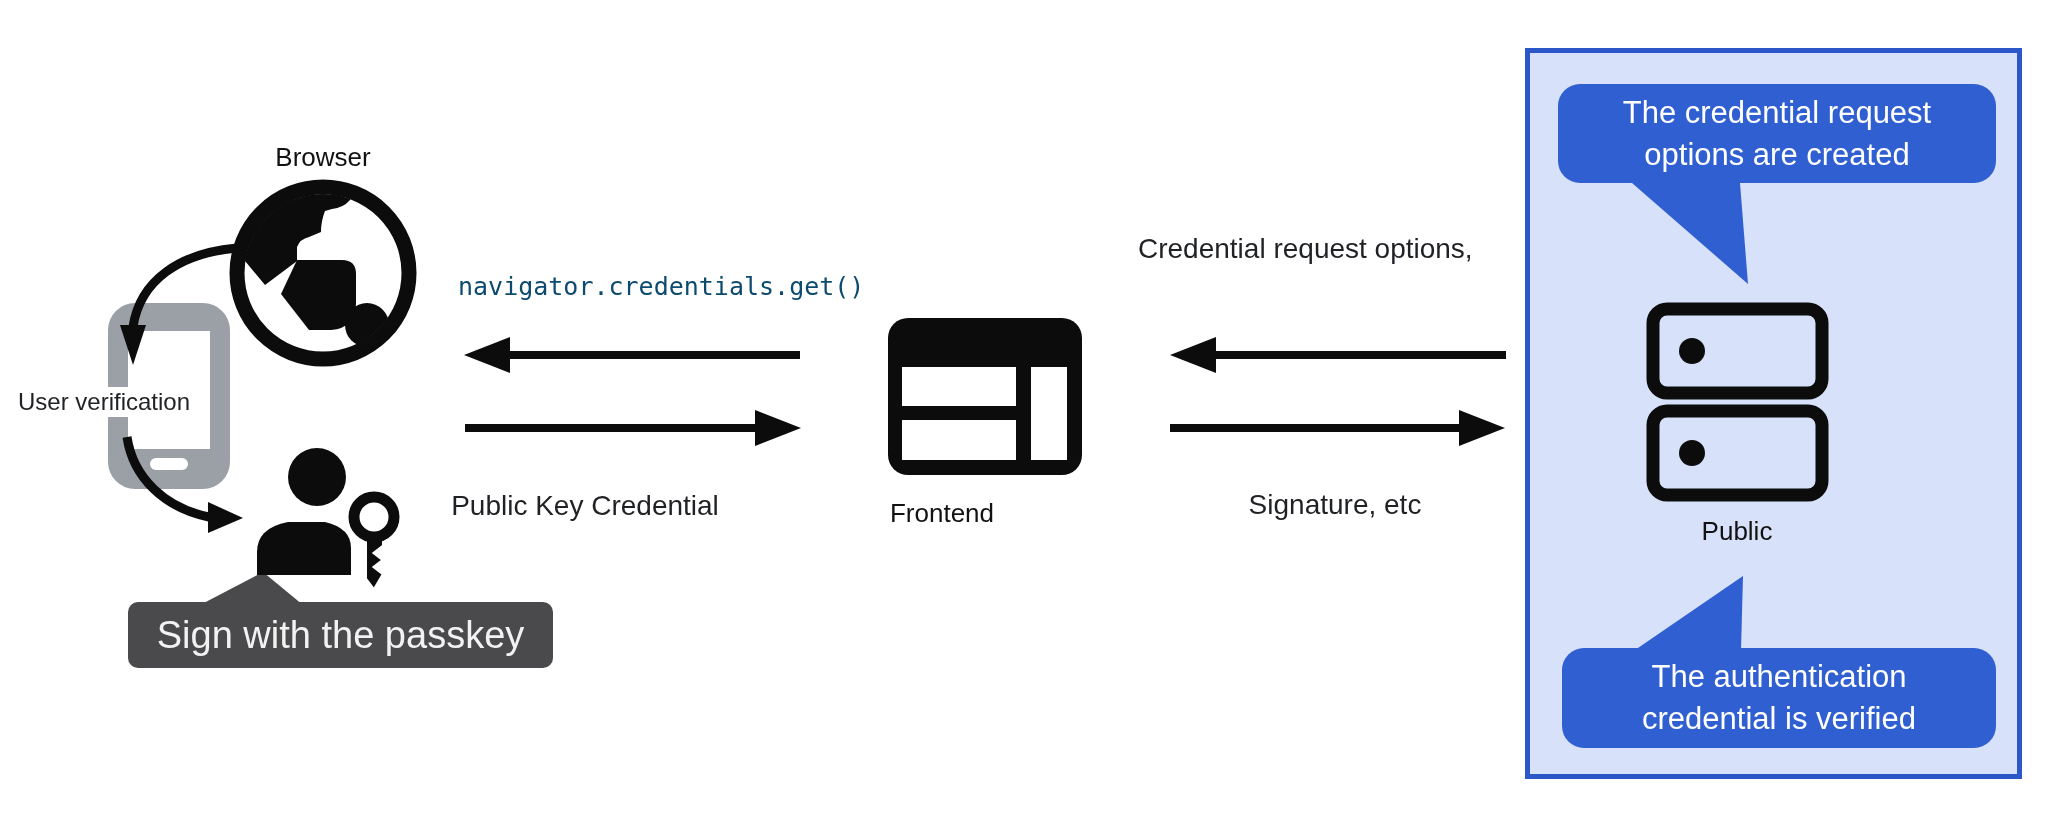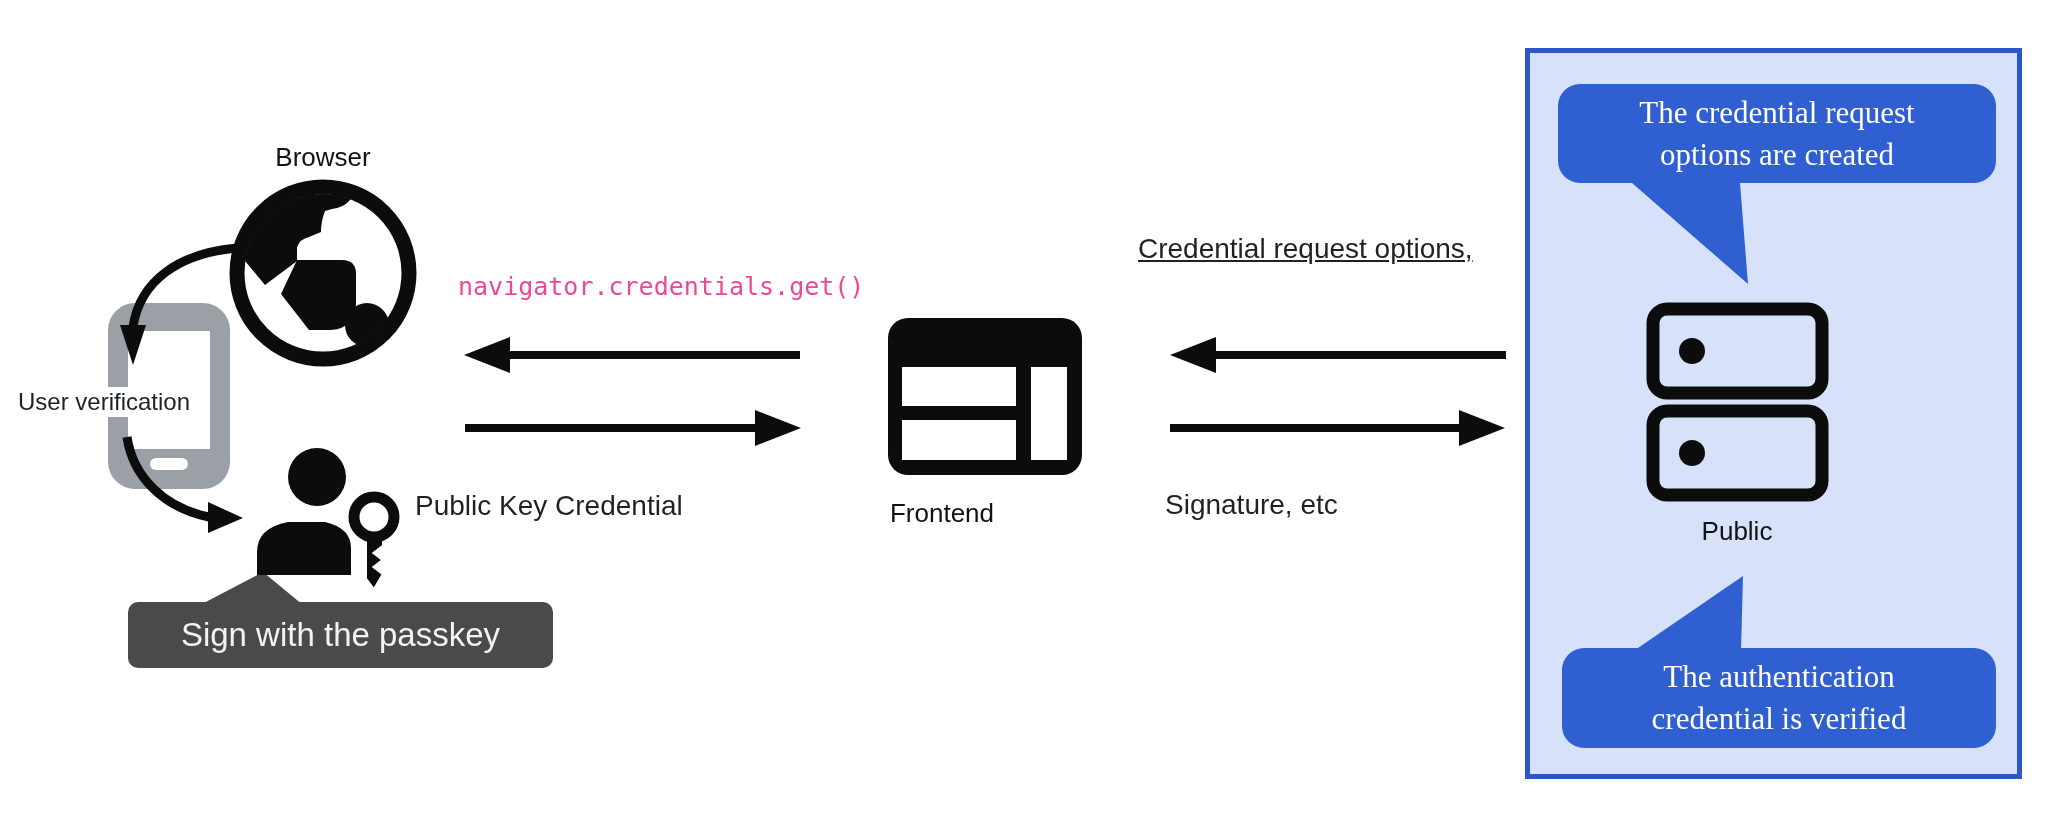--- a/index.html
+++ b/index.html
@@ -14,41 +14,41 @@
   html,body{margin:0;padding:0;background:#ffffff;}
   #canvas{
     position:relative;width:2046px;height:818px;background:#ffffff;
     font-family:"Liberation Sans", sans-serif;color:var(--text-dark);
     overflow:hidden;
   }
   .abs{position:absolute;}
   .lbl{white-space:nowrap;}
   .bold-lbl{font-weight:normal;font-size:26px;color:#121212;text-align:center;}
   .reg-lbl{font-size:28px;color:var(--text-dark);}
-  .code-lbl{font-family:"DejaVu Sans Mono", monospace;font-size:25px;color:#ec4899;}
-  .center{text-align:left;}
+  .code-lbl{font-family:"DejaVu Sans Mono", monospace;font-size:25px;color:#0c4a6e;}
+  .center{text-align:center;}
   svg{display:block;}
   .ink{fill:var(--icon-black);}
   .ink-stroke{stroke:var(--icon-black);fill:none;}
   .gray-fill{fill:var(--phone-gray);}
   .blue-fill{fill:var(--bubble-blue);}
   
   .panel{
     background:var(--panel-bg);
     border:5px solid var(--panel-border);
     box-sizing:border-box;
   }
   .bubble{
     background:var(--bubble-blue);color:#ffffff;border-radius:22px;
     display:flex;flex-direction:column;justify-content:center;align-items:center;
-    font-size:31px;line-height:42px;text-align:center;font-family:Liberation Serif, serif;
+    font-size:31px;line-height:42px;text-align:center;
   }
   .tooltip{
     background:var(--tooltip-bg);color:#f2f2f2;border-radius:10px;
-    font-size:33px;display:flex;align-items:center;justify-content:center;
+    font-size:38px;display:flex;align-items:center;justify-content:center;
   }
 </style>
 </head>
 <body>
 
 <div id="canvas">
 
   <div class="abs lbl bold-lbl" style="left:226px;top:142px;width:194px;">Browser</div>
 
   <svg class="abs" style="left:226px;top:176px;" width="194" height="194" viewBox="0 0 194 194">
@@ -116,21 +116,21 @@
   <svg class="abs" style="left:888px;top:318px;" width="194" height="157" viewBox="0 0 194 157">
     <rect class="ink" x="0" y="0" width="194" height="157" rx="20"></rect>
     <rect x="14" y="49" width="114" height="39" fill="#ffffff"></rect>
     <rect x="14" y="102" width="114" height="40" fill="#ffffff"></rect>
     <rect x="143" y="49" width="36" height="93" fill="#ffffff"></rect>
   </svg>
 
   <div class="abs lbl bold-lbl" style="left:845px;top:498px;width:194px;">Frontend</div>
 
   <div class="abs" style="left:1138px;top:231px;">
-    <div class="lbl reg-lbl" style="line-height:36px;text-decoration:underline;">Credential request options,</div>
+    <div class="lbl reg-lbl" style="line-height:36px;">Credential request options,</div>
   </div>
 
   <svg class="abs" style="left:1166px;top:336px;" width="345" height="38" viewBox="0 0 345 38">
     <line x1="46" y1="19" x2="340" y2="19" stroke="#0c0c0c" stroke-width="8"></line>
     <polygon class="ink" points="4,19 50,1 50,37"></polygon>
   </svg>
 
   <svg class="abs" style="left:1164px;top:409px;" width="345" height="38" viewBox="0 0 345 38">
     <line x1="6" y1="19" x2="296" y2="19" stroke="#0c0c0c" stroke-width="8"></line>
     <polygon class="ink" points="295,1 295,37 341,19"></polygon>

